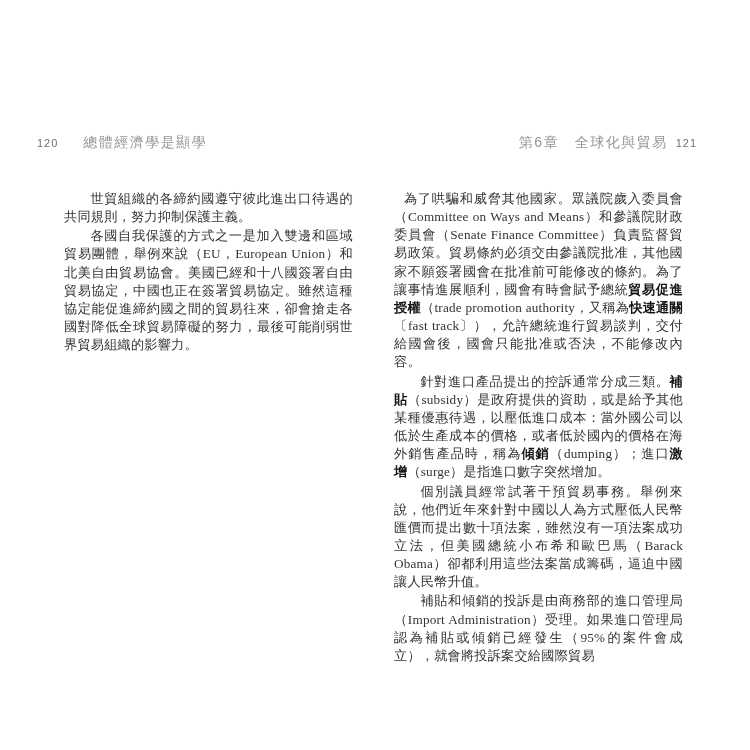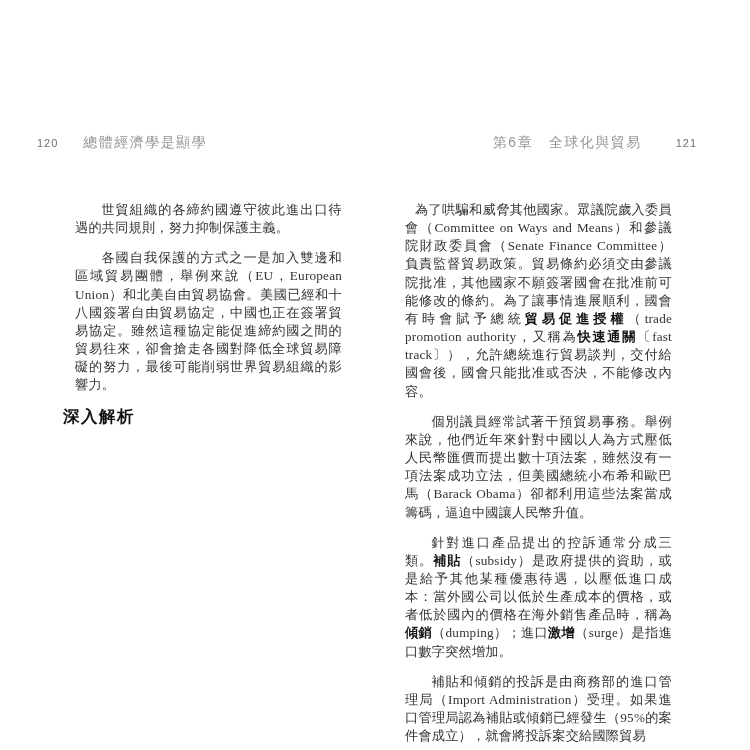--- a/index.html
+++ b/index.html
@@ -15,21 +15,21 @@
     font-family: "Liberation Serif", serif;
   }
   
   .head-row {
     position: absolute;
     top: 134px;
     display: flex;
     align-items: baseline;
   }
   #head-left  { left: 37px;  gap: 25px; }
-  #head-right { left: 393px; width: 304px; justify-content: flex-end; gap: 34px; }
+  #head-right { left: 393px; width: 304px; justify-content: flex-end; gap: 8px; }
   .pagenum {
     font-family: "Liberation Sans", sans-serif;
     font-size: 11px;
     color: #6f6f6f;
     letter-spacing: 1px;
   }
   .runhead {
     font-family: "Liberation Sans", sans-serif;
     font-size: 14px;
     color: #969696;
@@ -41,21 +41,21 @@
     top: 189px;
     width: 291px;
     text-align: justify;
     font-size: 13.2px;
     line-height: 18.15px;
     color: #333333;
     letter-spacing: 0.2px;
   }
   #col-left  { left: 63px; }
   #col-right { left: 393px; }
-  .column p { margin: 12px; text-indent: 2em; }
+  .column p { margin: 1px; text-indent: 2em; }
   .column p.cont { text-indent: 0.75em; }
   .column b { color: #151515; font-weight: bold; }
   h2.section {
     font-family: "Liberation Sans", sans-serif;
     font-size: 16.5px;
     font-weight: bold;
     color: #111111;
     letter-spacing: 1.5px;
     margin: 10px 0 8px 0;
     text-indent: 0;
@@ -73,23 +73,22 @@
   </div>
 
   <div class="head-row" id="head-right">
     <span class="runhead">第6章　全球化與貿易</span>
     <span class="pagenum">121</span>
   </div>
 
   <div class="column" id="col-left">
       <p>世貿組織的各締約國遵守彼此進出口待遇的共同規則，努力抑制保護主義。</p>
       <p>各國自我保護的方式之一是加入雙邊和區域貿易團體，舉例來說（EU，European Union）和北美自由貿易協會。美國已經和十八國簽署自由貿易協定，中國也正在簽署貿易協定。雖然這種協定能促進締約國之間的貿易往來，卻會搶走各國對降低全球貿易障礙的努力，最後可能削弱世界貿易組織的影響力。</p>
-      <h2 class="section">深入解析</h2>
     </div>
 
   <div class="column" id="col-right">
       <p class="cont">為了哄騙和威脅其他國家。眾議院歲入委員會（Committee on Ways and Means）和參議院財政委員會（Senate Finance Committee）負責監督貿易政策。貿易條約必須交由參議院批准，其他國家不願簽署國會在批准前可能修改的條約。為了讓事情進展順利，國會有時會賦予總統<b>貿易促進授權</b>（trade promotion authority，又稱為<b>快速通關</b>〔fast track〕），允許總統進行貿易談判，交付給國會後，國會只能批准或否決，不能修改內容。</p>
+      <p>針對進口產品提出的控訴通常分成三類。<b>補貼</b>（subsidy）是政府提供的資助，或是給予其他某種優惠待遇，以壓低進口成本：當外國公司以低於生產成本的價格，或者低於國內的價格在海外銷售產品時，稱為<b>傾銷</b>（dumping）；進口<b>激增</b>（surge）是指進口數字突然增加。</p>
       <p>個別議員經常試著干預貿易事務。舉例來說，他們近年來針對中國以人為方式壓低人民幣匯價而提出數十項法案，雖然沒有一項法案成功立法，但美國總統小布希和歐巴馬（Barack Obama）卻都利用這些法案當成籌碼，逼迫中國讓人民幣升值。</p>
-      <p>針對進口產品提出的控訴通常分成三類。<b>補貼</b>（subsidy）是政府提供的資助，或是給予其他某種優惠待遇，以壓低進口成本：當外國公司以低於生產成本的價格，或者低於國內的價格在海外銷售產品時，稱為<b>傾銷</b>（dumping）；進口<b>激增</b>（surge）是指進口數字突然增加。</p>
       <p>補貼和傾銷的投訴是由商務部的進口管理局（Import Administration）受理。如果進口管理局認為補貼或傾銷已經發生（95%的案件會成立），就會將投訴案交給國際貿易</p>
     </div>
 
 </div>
 
 </body></html>

